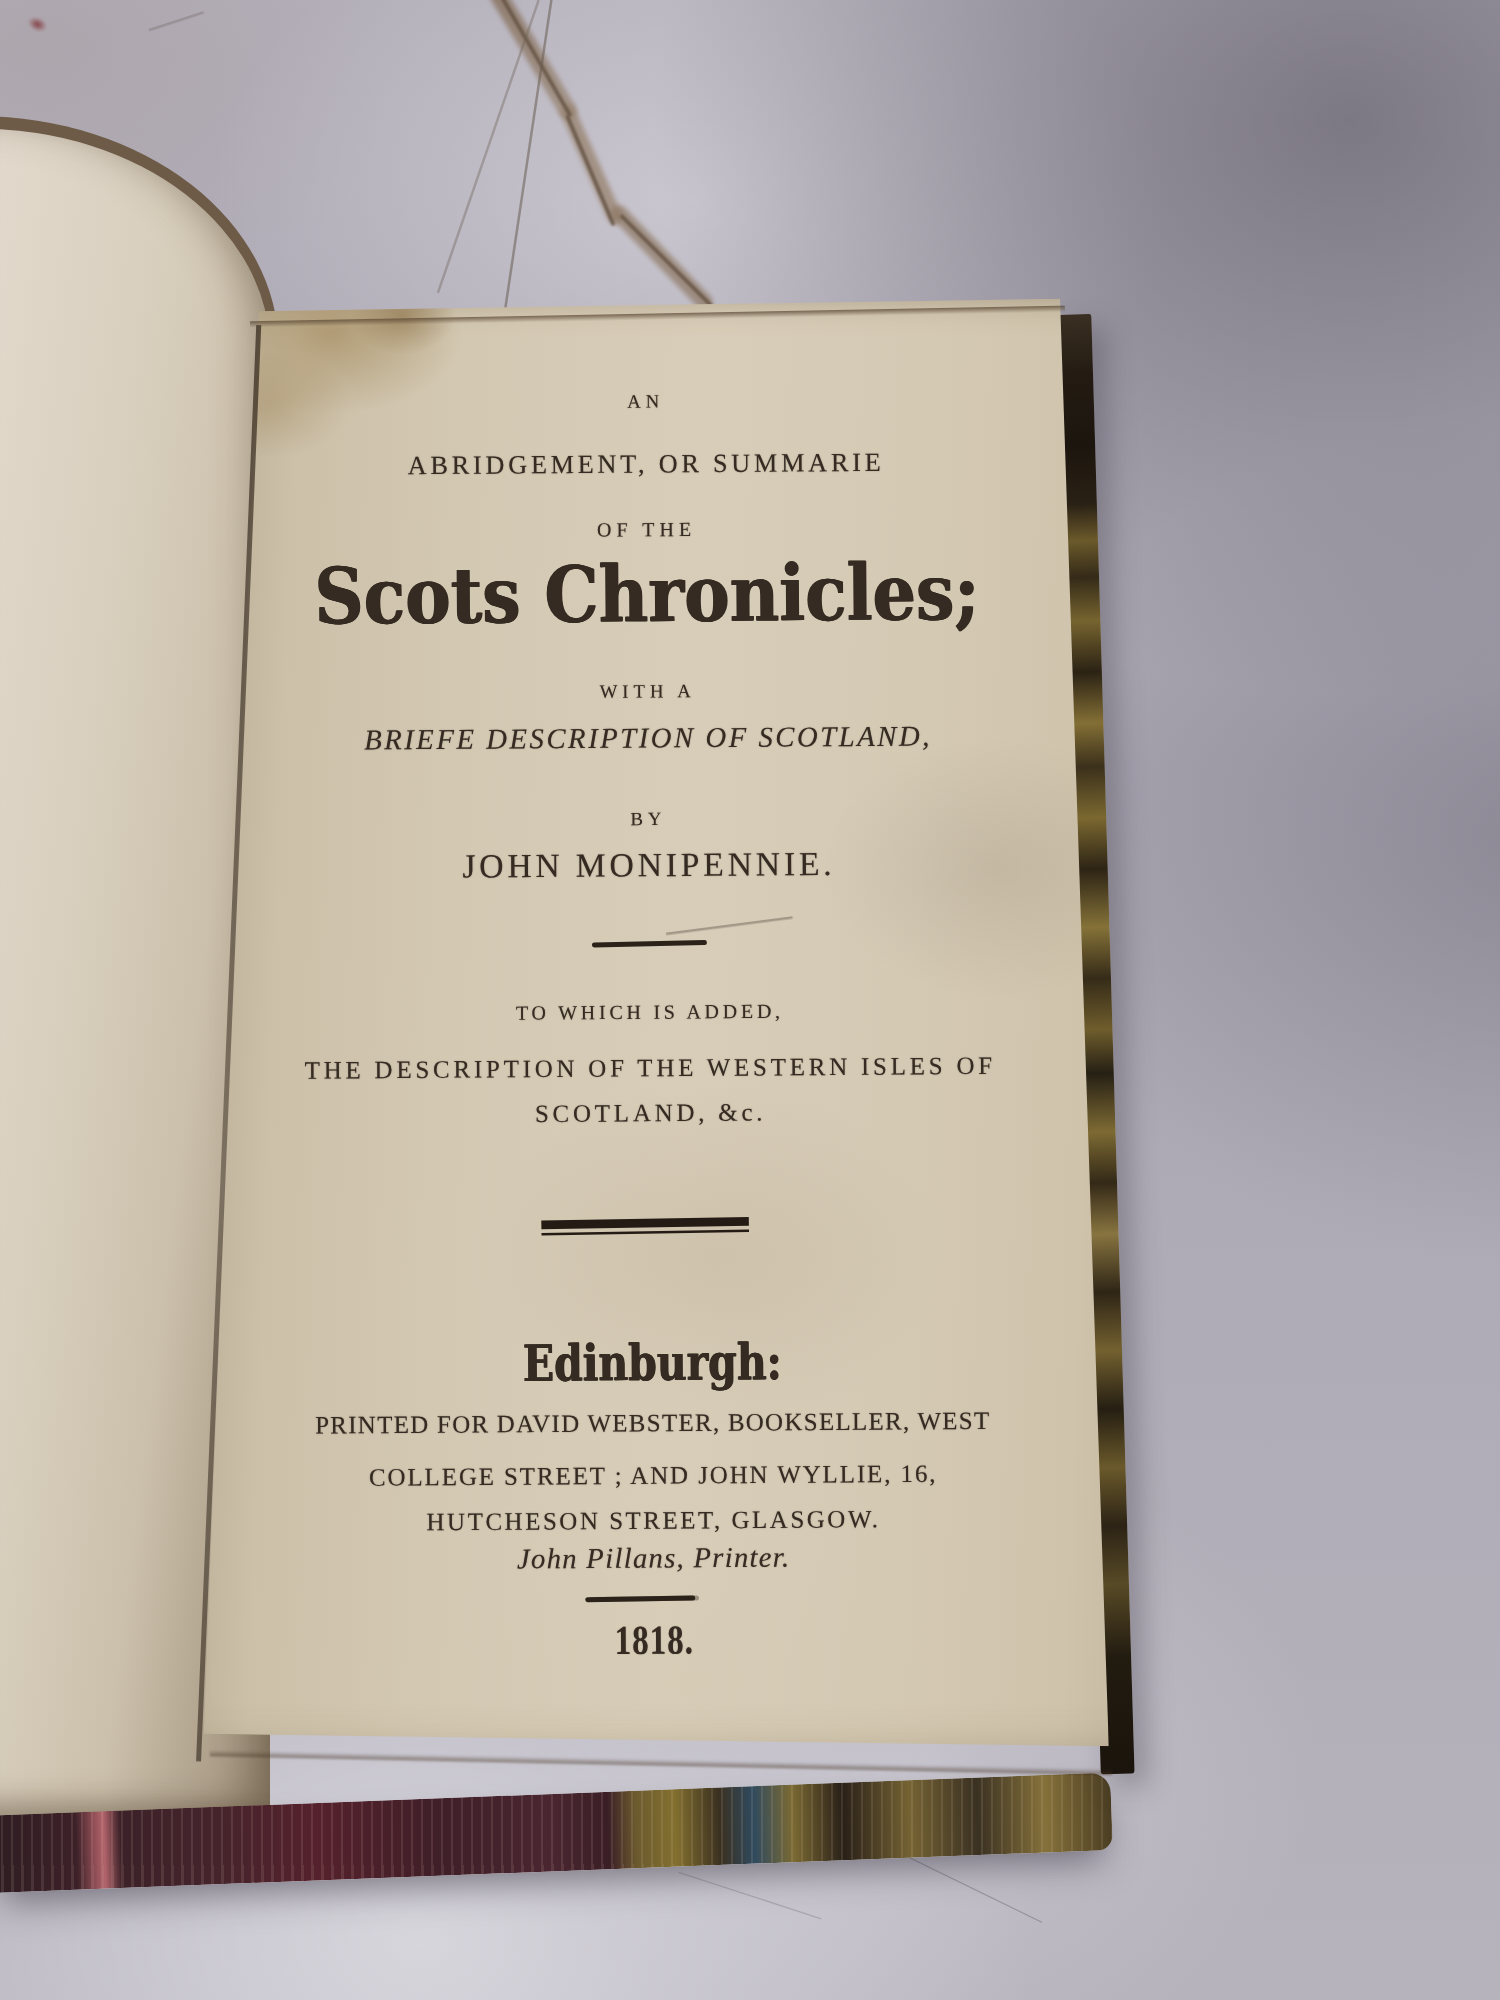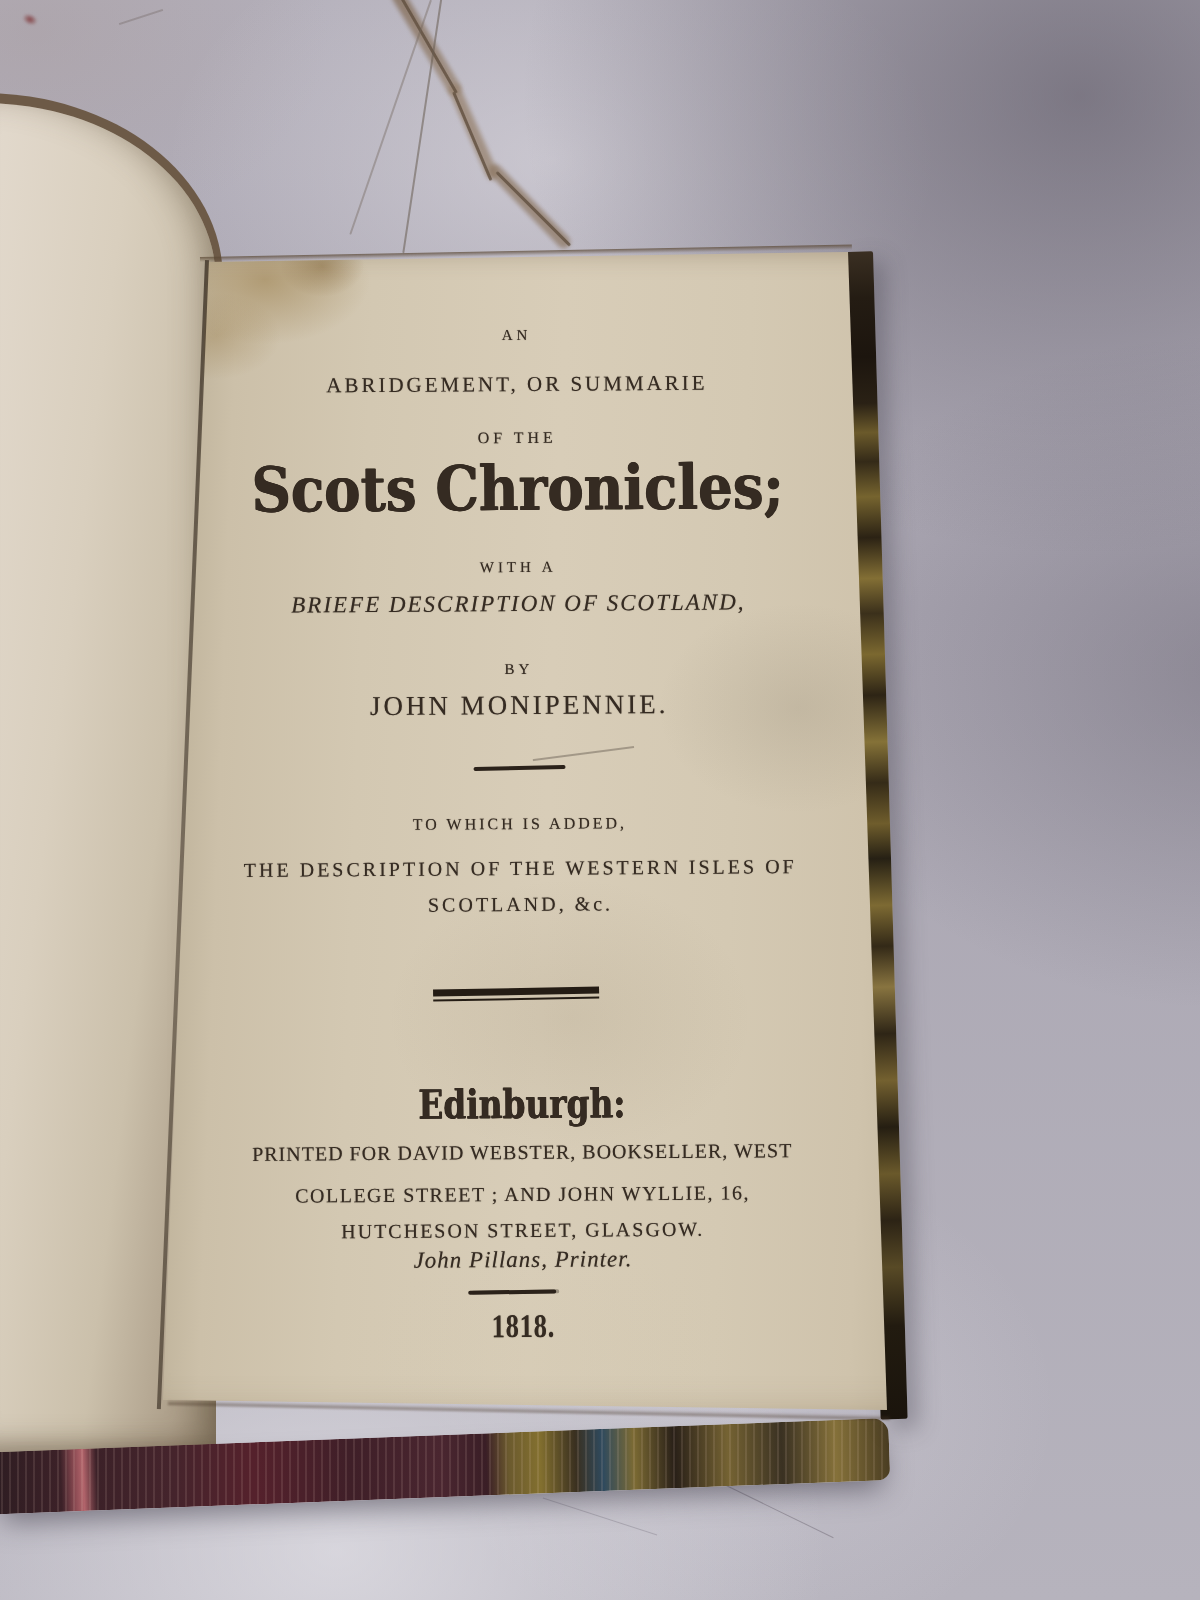--- a/index.html
+++ b/index.html
@@ -62,21 +62,21 @@
       #292018 76%,#756333 82%,#3a3122 88%,#85713a 94%,#4a3d22 100%);}
   .gutter-line{position:absolute;left:205px;top:260px;width:4px;height:1150px;
     transform:rotate(2.4deg);transform-origin:top left;filter:blur(.4px);
     background:linear-gradient(180deg,rgba(46,35,24,.7),rgba(46,35,24,.45) 60%,rgba(46,35,24,.6));}
   .page-top-edge{position:absolute;left:200px;top:257px;width:652px;height:5px;
     transform:rotate(-1.1deg);transform-origin:left center;filter:blur(.6px);
     background:linear-gradient(180deg,rgba(90,72,52,.75),rgba(90,72,52,0));}
   .page-bottom-edge{position:absolute;left:168px;top:1400px;width:722px;height:5px;
     transform:rotate(1.2deg);transform-origin:left center;filter:blur(.8px);
     background:linear-gradient(180deg,rgba(0,0,0,0),rgba(70,52,38,.55));}
-  .title-page{position:absolute;left:150px;top:248px;width:762px;height:1172px;
+  .title-page{position:absolute;left:150px;top:235px;width:762px;height:1172px;
     clip-path:polygon(57px 14px,698px 4px,737px 1162px,13px 1152px);
     background:
       radial-gradient(150px 92px at 115px 32px, rgba(148,118,64,.5), rgba(148,118,64,0) 70%),
       radial-gradient(92px 62px at 66px 88px, rgba(148,118,64,.33), rgba(148,118,64,0) 70%),
       radial-gradient(60px 44px at 172px 18px, rgba(122,92,46,.45), rgba(122,92,46,0) 70%),
       radial-gradient(200px 150px at 648px 460px, rgba(118,108,90,.16), rgba(118,108,90,0) 70%),
       radial-gradient(260px 200px at 420px 770px, rgba(130,115,85,.12), rgba(130,115,85,0) 70%),
       radial-gradient(300px 160px at 400px 1110px, rgba(210,200,175,.22), rgba(210,200,175,0) 70%),
       linear-gradient(92deg,#a89c83 0%,#bfb39b 5%,#ccc0a9 11%,#d3c8b2 28%,#d8cdb8 52%,#d4c9b3 75%,#cfc3ac 92%,#c4b8a0 100%);
     box-shadow:inset 0 20px 26px -16px rgba(108,88,62,.4), inset 0 -26px 34px -20px rgba(120,100,70,.35);}

